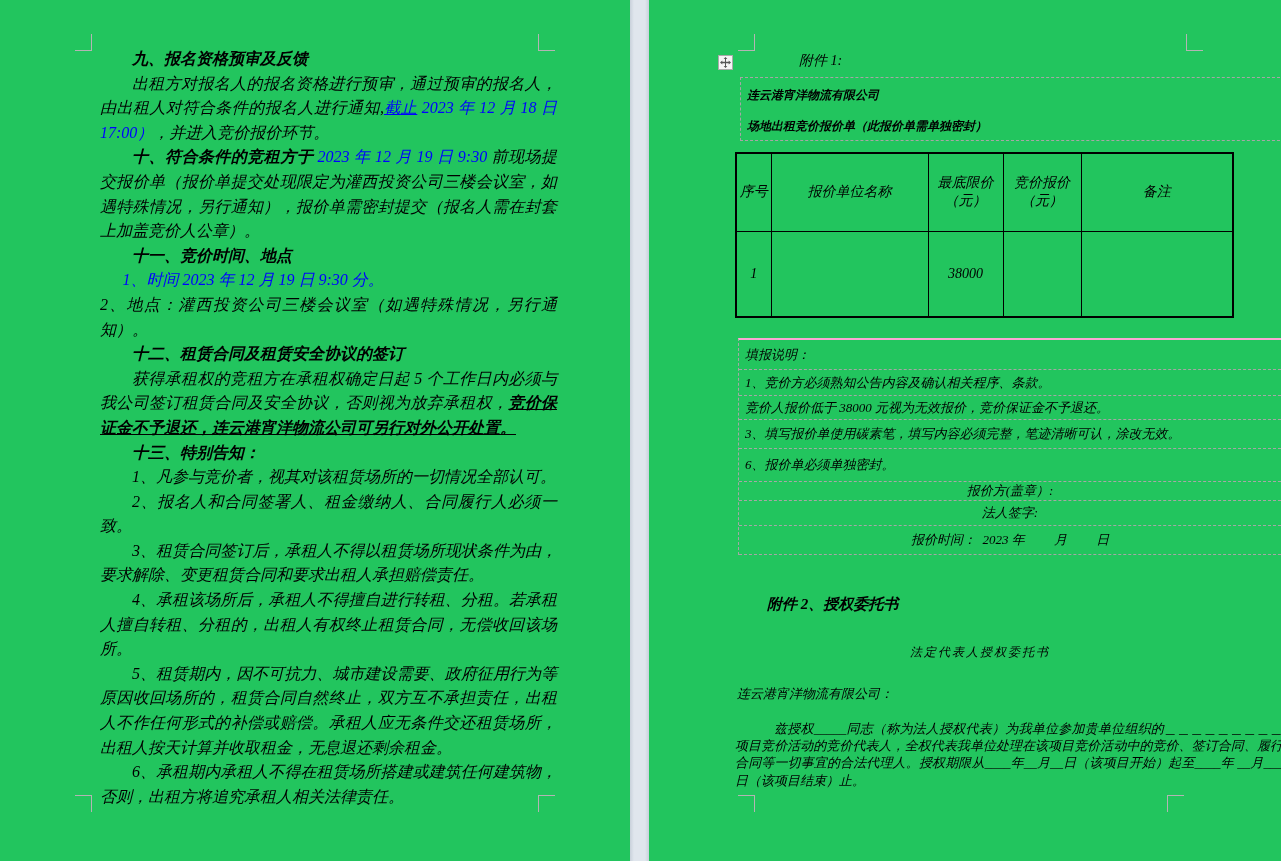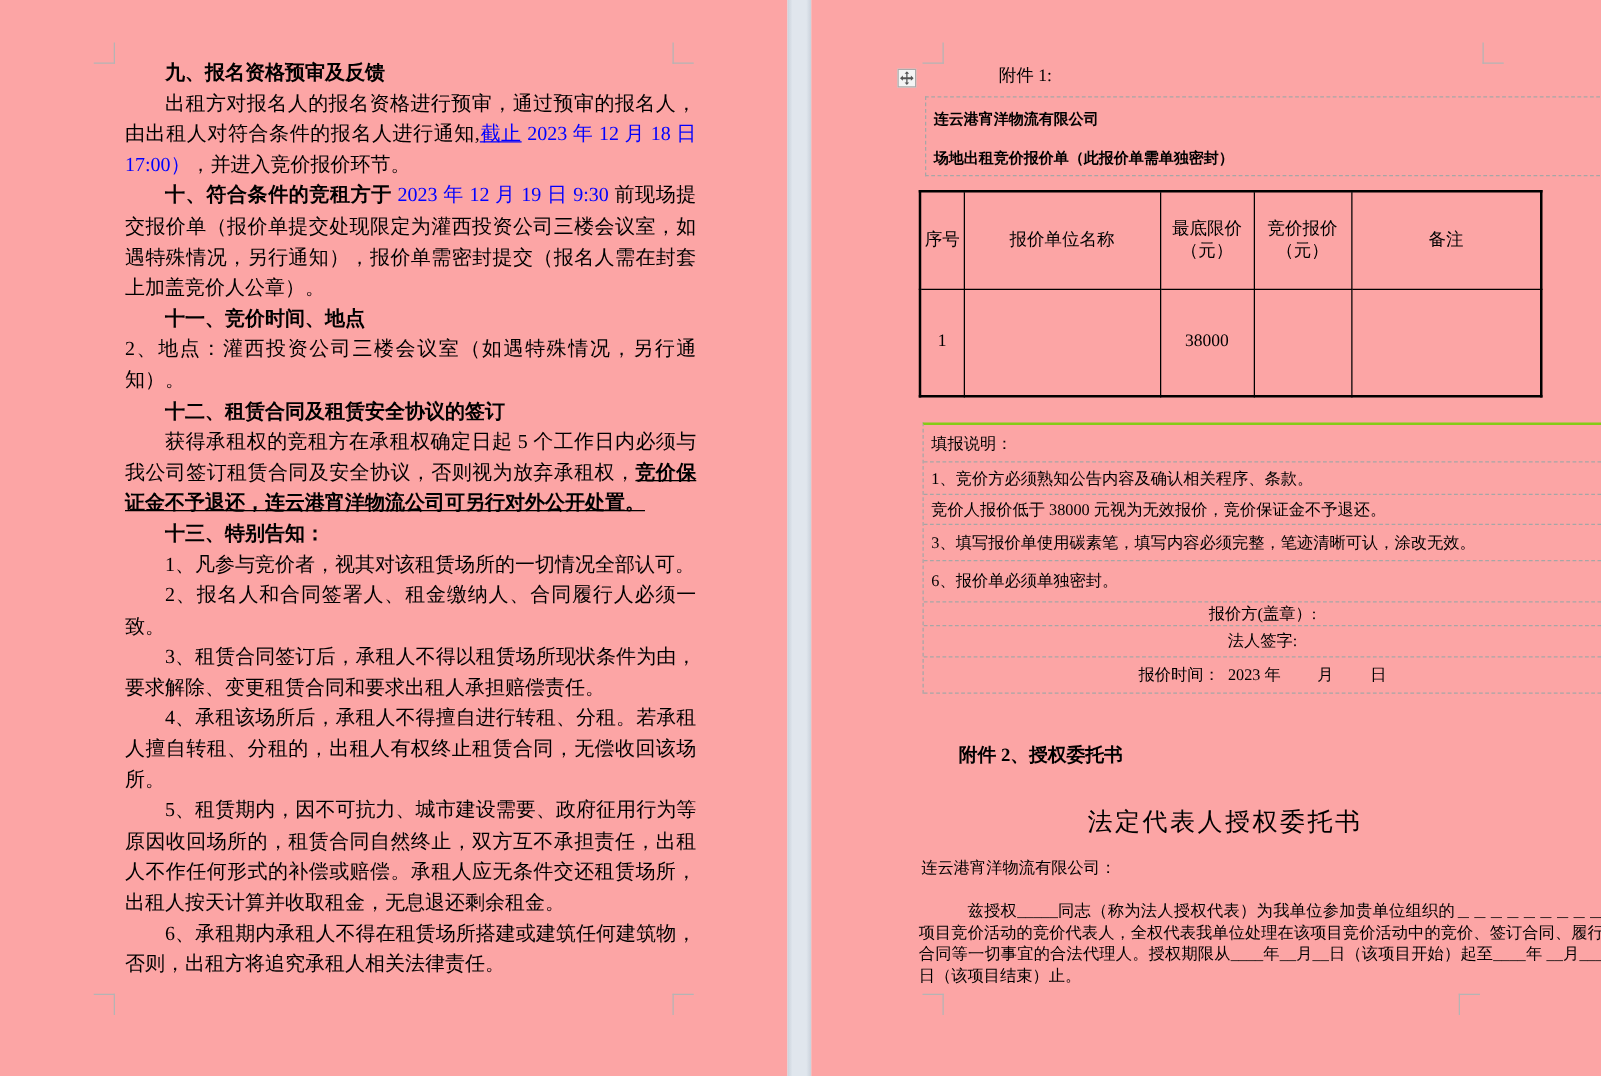--- a/index.html
+++ b/index.html
@@ -2,21 +2,21 @@
 <html><head>
 <meta charset="utf-8">
 <style>
   html,body{margin:0;padding:0;}
   body{
     width:1281px;height:861px;position:relative;overflow:hidden;
     background:#ffffff;
     font-family:"Liberation Serif","DejaVu Serif",serif;
     color:#000;
   }
-  .page{position:absolute;top:0;height:861px;background:#fca5a5;}
+  .page{position:absolute;top:0;height:861px;background:#22c55e;font-style:italic;}
   #page-left{left:0;width:630px;}
   #page-gap{position:absolute;top:0;left:630px;width:19px;height:861px;
     background:linear-gradient(to right,#c9d1db 0,#e0e6ed 4px,#e0e6ed 15px,#c9d1db 19px);}
   #page-right{left:649px;width:632px;}
 
   
   .mark{position:absolute;width:16px;height:16px;border:0 solid #b4b4b4;}
   .mark.tl{border-right-width:1px;border-bottom-width:1px;}
   .mark.tr{border-left-width:1px;border-bottom-width:1px;}
   .mark.bl{border-right-width:1px;border-top-width:1px;}
@@ -43,53 +43,54 @@
   #company-box div{font-weight:bold;font-size:12px;line-height:31px;}
 
   #bid-table{position:absolute;left:86px;top:152px;border-collapse:collapse;
     border:2.5px solid #000;table-layout:fixed;width:497px;}
   #bid-table th,#bid-table td{border:1.5px solid #000;font-weight:normal;
     text-align:center;vertical-align:middle;font-size:14px;padding:0 2px;word-break:break-all;}
   #bid-table thead tr{height:78px;}
   #bid-table tbody tr{height:86px;}
 
   #form-rows{position:absolute;left:89px;top:338px;width:543px;
-    border-top:2px solid #84cc16;border-left:1px dashed #a6a6a6;box-sizing:border-box;}
+    border-top:2px solid #f9a8d4;border-left:1px dashed #a6a6a6;box-sizing:border-box;}
   .form-row{border-bottom:1px dashed #a6a6a6;font-size:13px;display:flex;align-items:center;
     padding-left:6px;box-sizing:border-box;white-space:pre;}
   .form-row.center{justify-content:center;padding-left:0;}
   #form-rows .form-row:nth-child(1){height:30px;}
   #form-rows .form-row:nth-child(2){height:26px;}
   #form-rows .form-row:nth-child(3){height:24px;}
   #form-rows .form-row:nth-child(4){height:29px;}
   #form-rows .form-row:nth-child(5){height:33px;}
   #form-rows .form-row:nth-child(6){height:19px;}
   #form-rows .form-row:nth-child(7){height:25px;}
   #form-rows .form-row:nth-child(8){height:29px;}
 
   #att2-title{position:absolute;left:91px;top:595px;font-weight:bold;font-size:15px;margin-left:27px;}
   #poa-title{position:absolute;left:91px;top:644px;width:480px;text-align:center;
-    font-size:20px;letter-spacing:2px;}
+    font-size:12px;letter-spacing:2px;}
   #poa-salutation{position:absolute;left:88px;top:685px;font-size:13px;}
   #poa-body{position:absolute;left:86px;top:720px;width:548px;font-size:13px;
     line-height:17.2px;text-align:justify;text-indent:3em;margin:0;}
 </style>
 </head>
 <body>
 
 <div class="page" id="page-left">
   <div class="mark tl" style="left:75px;top:34px;"></div>
   <div class="mark tr" style="left:538px;top:34px;"></div>
   <div class="mark bl" style="left:75px;top:795px;"></div>
   <div class="mark br" style="left:538px;top:795px;"></div>
   <div id="left-paras">
       <p class="h"><span class="b">九、报名资格预审及反馈</span></p>
       <p class="p"><span>出租方对报名人的报名资格进行预审，通过预审的报名人，由出租人对符合条件的报名人进行通知,</span><span class="blue u">截止</span><span class="blue"> 2023 年 12 月 18 日 17:00）</span><span>，并进入竞价报价环节。</span></p>
       <p class="p"><span class="b">十、符合条件的竞租方于</span><span class="blue"> 2023 年 12 月 19 日 9:30 </span><span>前现场提交报价单（报价单提交处现限定为灌西投资公司三楼会议室，如遇特殊情况，另行通知），报价单需密封提交（报名人需在封套上加盖竞价人公章）。</span></p>
       <p class="h"><span class="b">十一、竞价时间、地点</span></p>
+      <p class="p1"><span class="blue">1、时间 2023 年 12 月 19 日 9:30 分。</span></p>
       <p class="p0"><span>2、地点：灌西投资公司三楼会议室（如遇特殊情况，另行通知）。</span></p>
       <p class="h"><span class="b">十二、租赁合同及租赁安全协议的签订</span></p>
       <p class="p"><span>获得承租权的竞租方在承租权确定日起 5 个工作日内必须与我公司签订租赁合同及安全协议，否则视为放弃承租权，</span><span class="b u">竞价保证金不予退还，连云港宵洋物流公司可另行对外公开处置。</span></p>
       <p class="h"><span class="b">十三、特别告知：</span></p>
       <p class="p"><span>1、凡参与竞价者，视其对该租赁场所的一切情况全部认可。</span></p>
       <p class="p"><span>2、报名人和合同签署人、租金缴纳人、合同履行人必须一致。</span></p>
       <p class="p"><span>3、租赁合同签订后，承租人不得以租赁场所现状条件为由，要求解除、变更租赁合同和要求出租人承担赔偿责任。</span></p>
       <p class="p"><span>4、承租该场所后，承租人不得擅自进行转租、分租。若承租人擅自转租、分租的，出租人有权终止租赁合同，无偿收回该场所。</span></p>
       <p class="p"><span>5、租赁期内，因不可抗力、城市建设需要、政府征用行为等原因收回场所的，租赁合同自然终止，双方互不承担责任，出租人不作任何形式的补偿或赔偿。承租人应无条件交还租赁场所，出租人按天计算并收取租金，无息退还剩余租金。</span></p>
       <p class="p"><span>6、承租期内承租人不得在租赁场所搭建或建筑任何建筑物，否则，出租方将追究承租人相关法律责任。</span></p>

